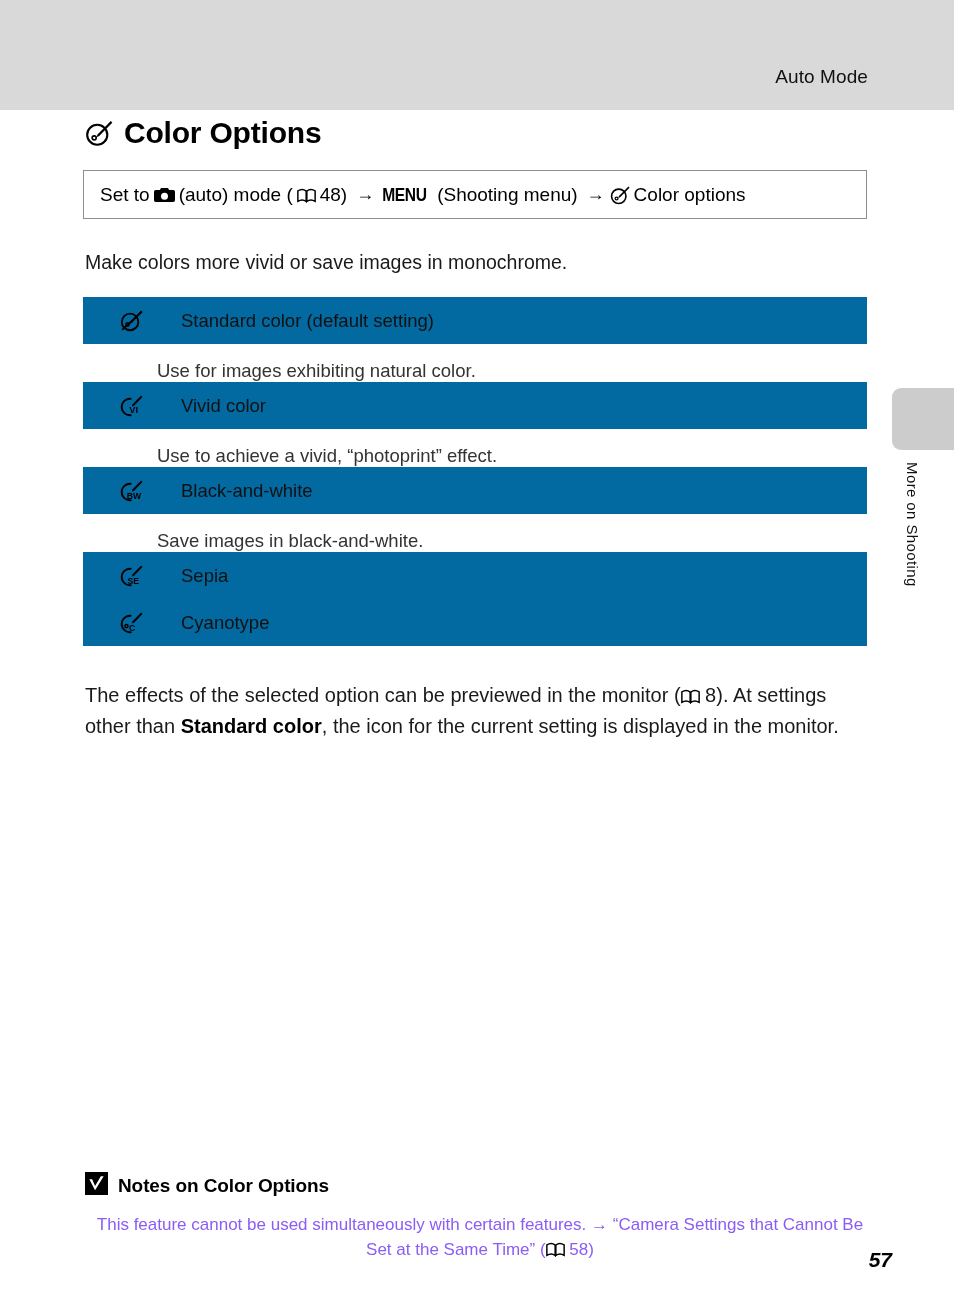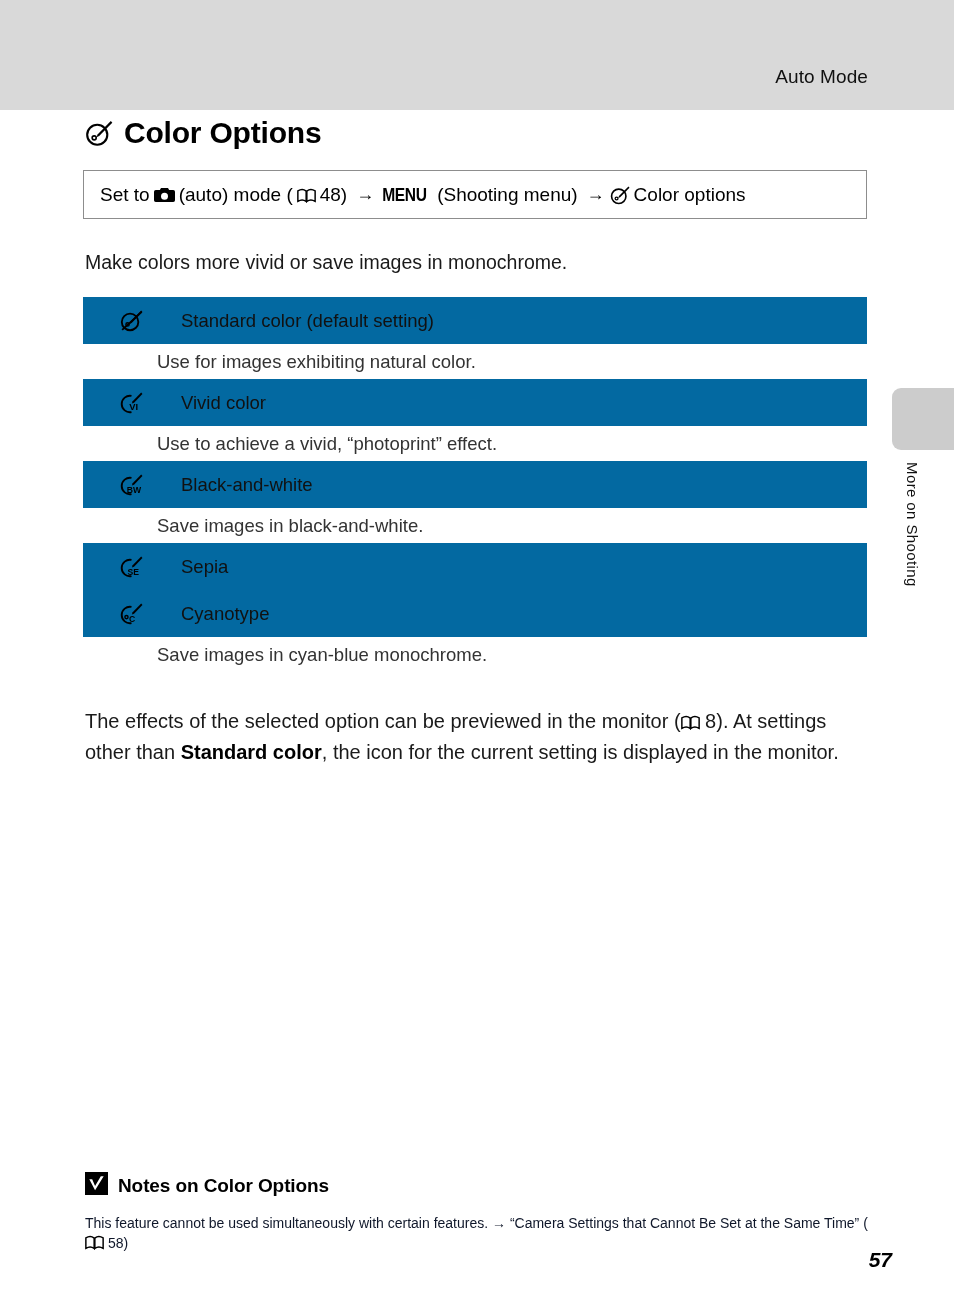--- a/index.html
+++ b/index.html
@@ -145,21 +145,21 @@
   .opt-name-cell {
     font-size: 18.5px;
     vertical-align: middle;
     padding: 0 0 0 2px;
     color: #111;
   }
   .desc-row { background: #ffffff; height: 35px; }
   .desc-cell {
     font-size: 18.5px;
     color: #333333;
-    padding: 0 0 0 74px;
+    padding: 16px 0 0 74px;
     vertical-align: middle;
   }
 
   
   .body-para {
     font-size: 20px;
     line-height: 1.52;
     color: #1a1a1a;
     margin: 0 0 10px 2px;
     width: 784px;
@@ -178,23 +178,24 @@
     align-items: center;
     gap: 10px;
     margin-bottom: 14px;
   }
   .notes-head .notes-title {
     font-size: 19px;
     font-weight: bold;
     letter-spacing: -0.1px;
   }
   .notes-body {
-    font-size: 14px;
+    font-size: 17px;
     line-height: 1.45;
-    color: #0f172a;
+    color: #8b5cf6;
+    text-align: center;
   }
 
   
   .page-number {
     position: absolute;
     right: 62px;
     top: 1248px;
     font-size: 21px;
     font-style: italic;
     font-weight: bold;
@@ -324,23 +325,20 @@
         <td class="opt-icon-cell">
           <svg class="ic-opt" viewBox="0 0 32 32" xmlns="http://www.w3.org/2000/svg">
             <path d="M16 6.8 A11.5 11.5 0 1 0 16 29.4" fill="none" stroke="#000" stroke-width="2.6"></path>
             <path d="M29.5 2.2 L31.2 4.2 L19.5 16.2 L16.5 17.5 L17.6 14.3 Z" fill="#000"></path>
             <circle cx="9" cy="21" r="2.2" fill="none" stroke="#000" stroke-width="2"></circle>
             <text x="12.5" y="28" font-family="Liberation Sans, sans-serif" font-size="12" font-weight="bold" fill="#000">C</text>
           </svg>
         </td>
         <td class="opt-name-cell">Cyanotype</td>
       </tr>
-      <tr class="desc-row">
-        <td class="desc-cell" colspan="2">Save images in cyan-blue monochrome.</td>
-      </tr>
     </tbody>
   </table>
 
   <p class="body-para">
     <span>The effects of the selected option can be previewed in the monitor (</span><span><svg class="ic-book" viewBox="0 0 22 17" xmlns="http://www.w3.org/2000/svg">
           <path d="M1 3.2 C4 1.2 8 1.2 10.6 3.4 V15.4 C8 13.3 4 13.3 1 15.2 Z" fill="none" stroke="#000" stroke-width="1.7"></path>
           <path d="M21 3.2 C18 1.2 14 1.2 11.4 3.4 V15.4 C14 13.3 18 13.3 21 15.2 Z" fill="none" stroke="#000" stroke-width="1.7"></path>
         </svg></span> <span>8). At settings other than </span><b>Standard color</b><span>, the icon for the current setting is displayed in the monitor.</span>
   </p>
 

